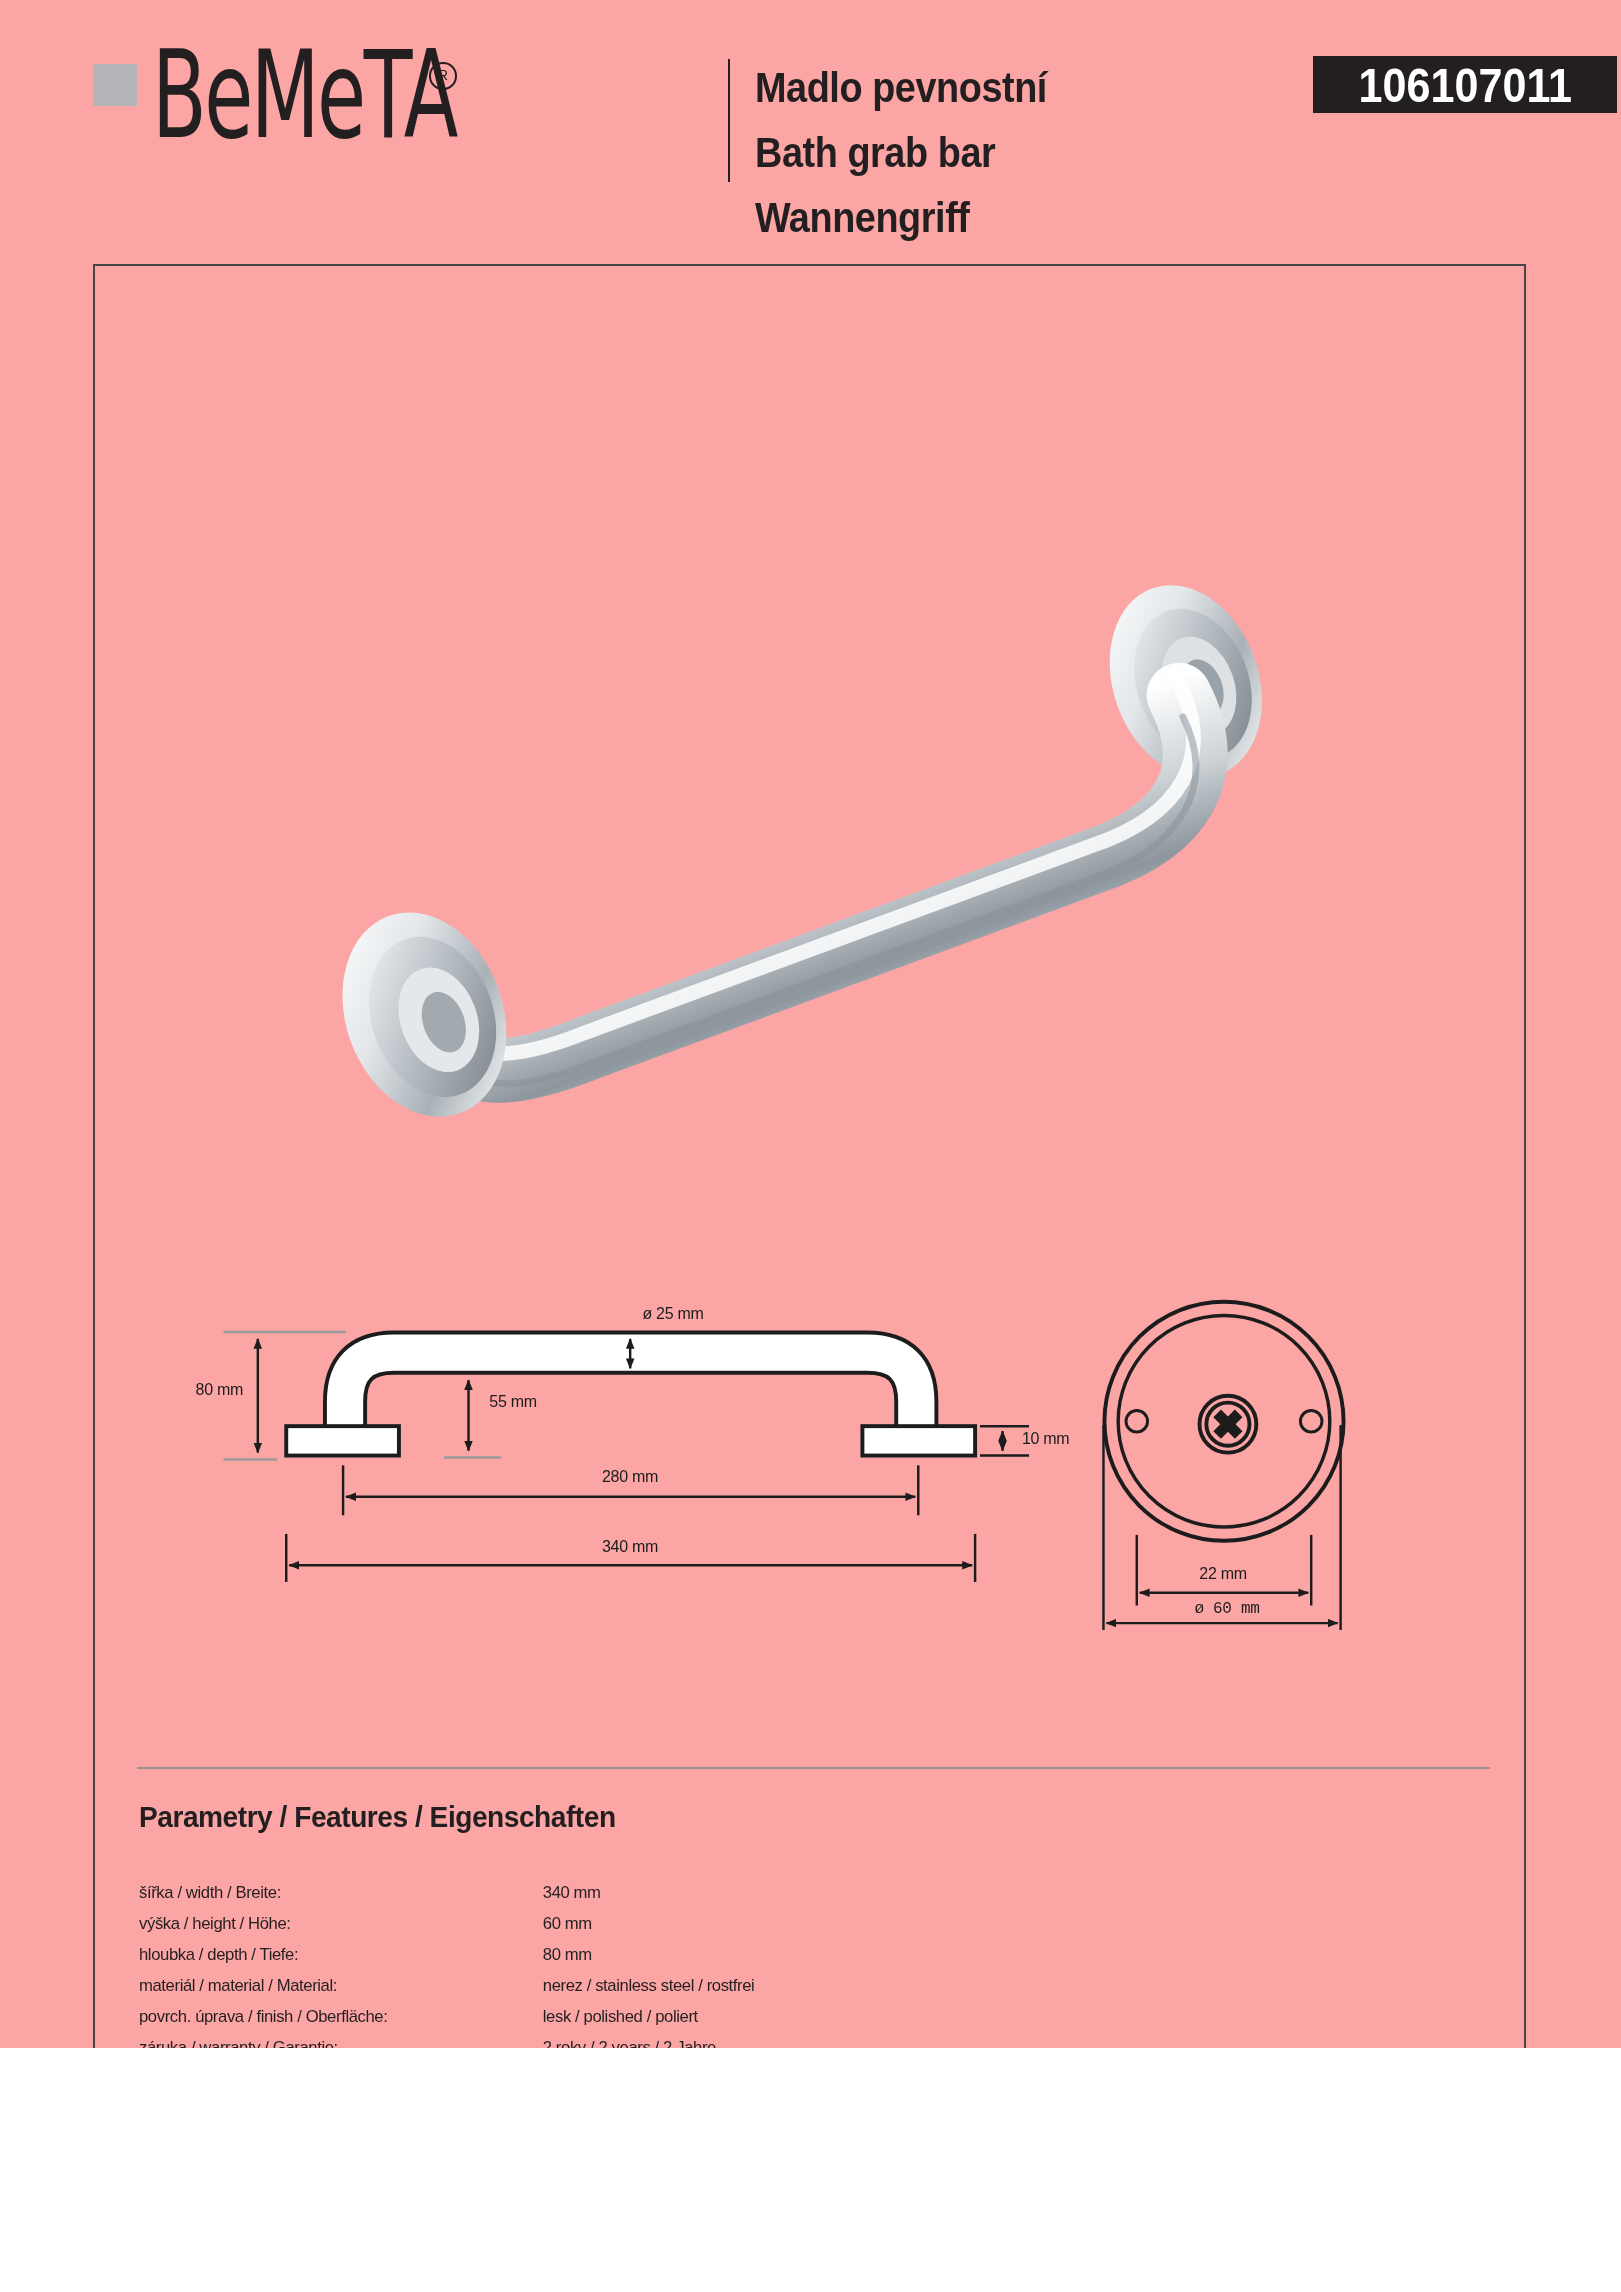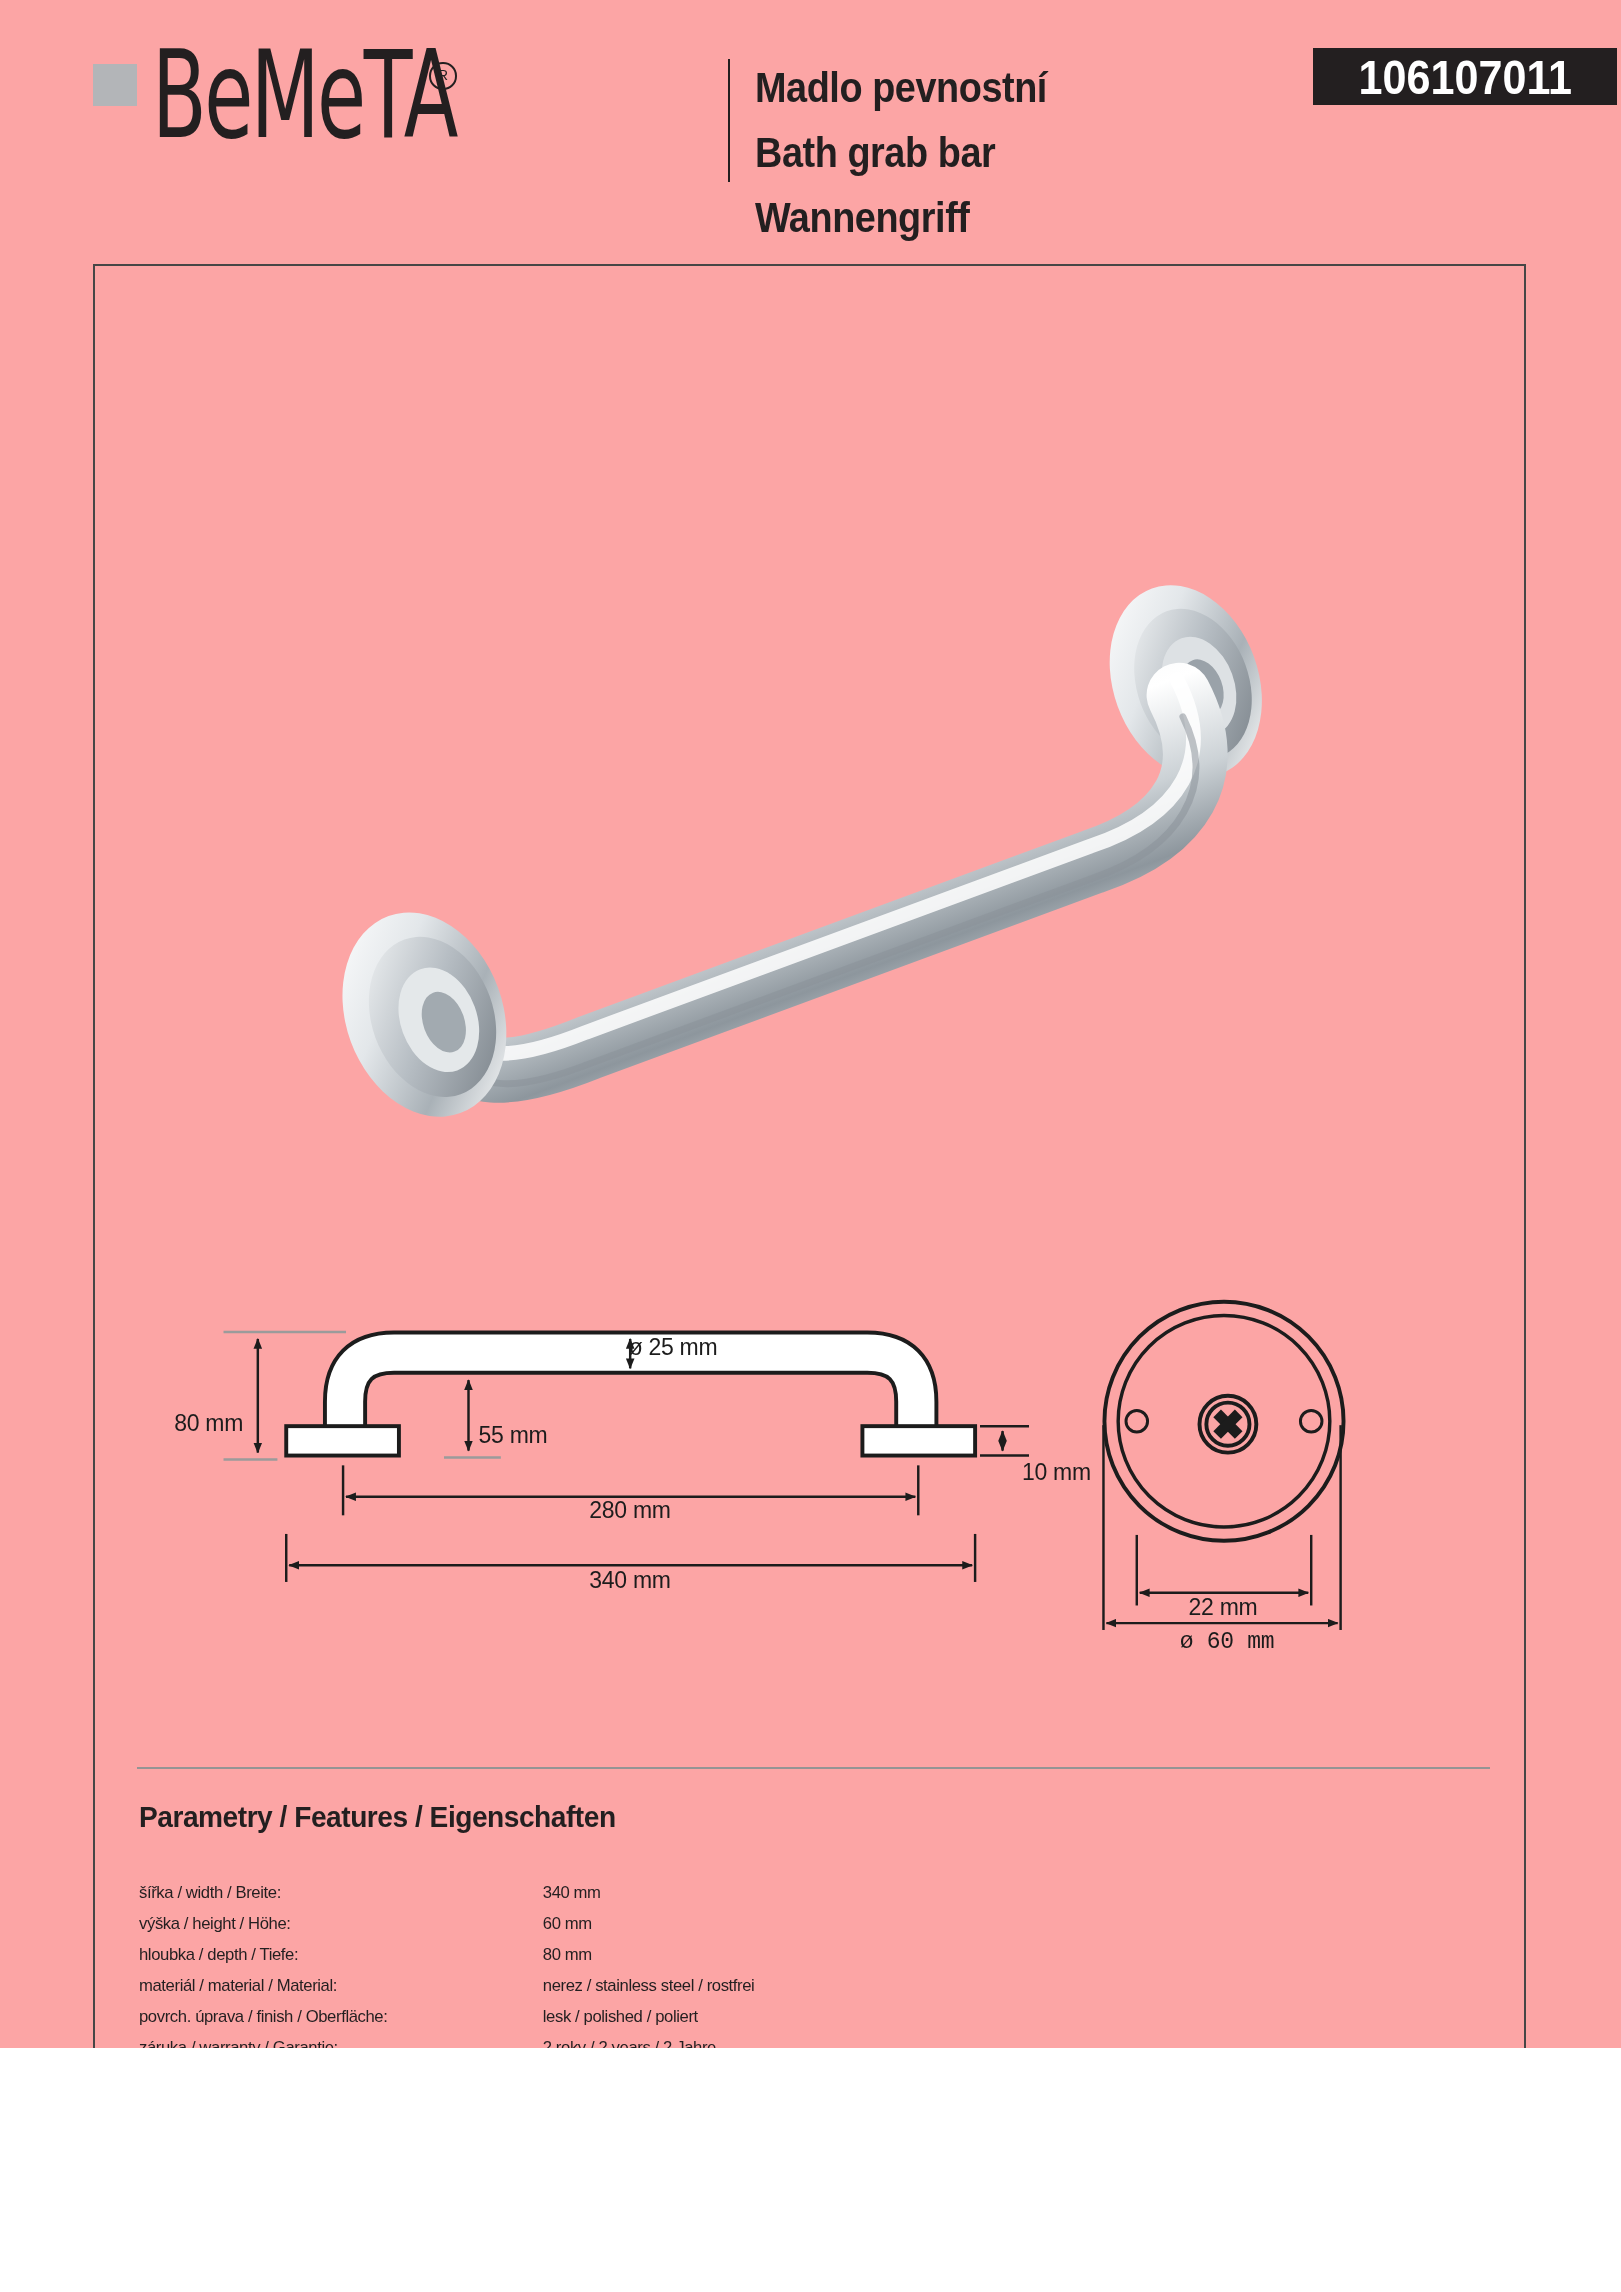--- a/index.html
+++ b/index.html
@@ -9,32 +9,32 @@
   
   .logo-square{position:absolute;left:93px;top:64px;width:44px;height:42px;background:#b3b5b8;}
   .logo-text{position:absolute;left:152px;top:37px;font-family:"DejaVu Sans",sans-serif;
              font-size:121px;font-weight:500;letter-spacing:-3.9px;line-height:118px;
              transform:scaleX(.66);transform-origin:left top;white-space:nowrap;color:#231f20;}
   .reg-mark{position:absolute;left:429px;top:62px;width:23.5px;height:23.5px;border:2px solid #231f20;
             border-radius:50%;font-size:14.7px;line-height:23.5px;text-align:center;font-weight:400;}
   .hdr-sep{position:absolute;left:728px;top:59px;width:2px;height:123px;background:#231f20;}
   .titles{position:absolute;left:755px;top:55px;font-weight:bold;font-size:43px;line-height:65px;
           transform:scaleX(.88);transform-origin:left top;white-space:nowrap;letter-spacing:-0.5px;}
-  .code-badge{position:absolute;left:1313px;top:48px;width:304px;height:57px;background:#231f20;
+  .code-badge{position:absolute;left:1313px;top:56px;width:304px;height:57px;background:#231f20;
               display:flex;align-items:center;justify-content:center;}
   .code-badge span{color:#ffffff;font-weight:bold;font-size:49px;letter-spacing:0px;
                    transform:scaleX(.88);white-space:nowrap;}
 
   
   .content-box{position:absolute;left:93px;top:264px;width:1433px;height:1852px;
                border:2px solid #464646;box-sizing:border-box;}
   .content-box .inner{position:absolute;left:-2px;top:-2px;width:1433px;height:1852px;}
   .draw-svg{position:absolute;left:0;top:0;width:1433px;height:1852px;}
 
-  .dim-label{position:absolute;font-size:23px;color:#1c1c1c;white-space:nowrap;letter-spacing:-0.3px;margin-top:29px;}
+  .dim-label{position:absolute;font-size:16px;color:#1c1c1c;white-space:nowrap;letter-spacing:-0.3px;}
   .dim-center{text-align:center;}
   .dim-right{text-align:right;}
 
   .divider{position:absolute;left:44px;top:1503px;width:1353px;height:2px;background:#949494;}
 
   .params-heading{position:absolute;left:46px;top:1537px;font-size:29px;font-weight:bold;
                   letter-spacing:-0.5px;transform:scaleX(.97);transform-origin:left top;}
   .params{position:absolute;left:46px;top:1613px;width:1078px;font-size:17px;letter-spacing:-0.4px;}
   .param-row{display:flex;line-height:31px;transform:scaleX(.98);transform-origin:left top;}
   .param-row .lbl{width:412px;flex:0 0 412px;}

